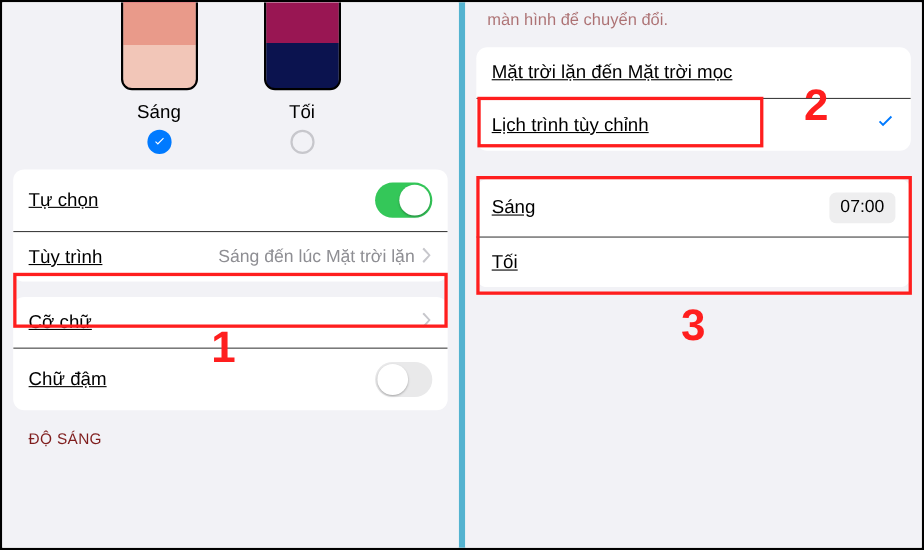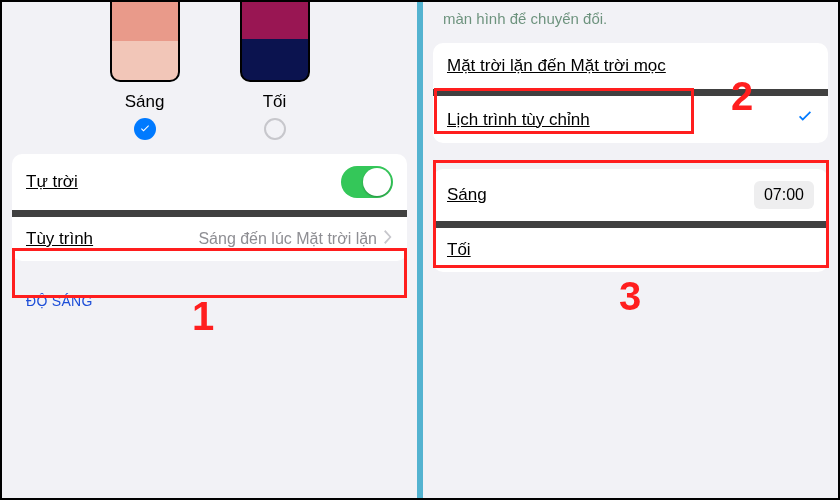--- a/index.html
+++ b/index.html
@@ -14,47 +14,47 @@
   .phone-light { background: linear-gradient(180deg, #e03a3a 0%, #e03a3a 33%, #e99a8a 33%, #e99a8a 66%, #f2c6b8 66%, #f2c6b8 100%); }
   .phone-dark  { background: linear-gradient(180deg, #b81e1e 0%, #b81e1e 30%, #991653 30%, #991653 65%, #0b134f 65%, #0b134f 100%); }
   .pv-label { margin-top: 10px; font-size: 17px; }
   .radio { width: 22px; height: 22px; border-radius: 50%; margin-top: 6px; display: flex; align-items: center; justify-content: center; }
   .radio.sel { background: #007aff; color:#fff; }
   .radio.unsel { border: 2px solid #c7c7cc; }
   .radio.sel svg { width: 12px; height: 12px; }
 
   .group { background: #fff; margin: 14px 10px 0 10px; border-radius: 10px; overflow: hidden; }
   .row { display: flex; align-items: center; padding: 12px 14px; font-size: 17px; min-height: 46px; }
-  .row + .row { border-top: 7px solid #404040; }
+  .row + .row { border-top: 1px solid #404040; }
   .row .label { flex: 0 0 auto; text-decoration: underline; }
   .row .value { flex: 1; text-align: right; color: #8e8e93; font-size: 16px; }
   .row .spacer { flex: 1; }
 
   .chevron { color: #c7c7cc; margin-left: 6px; }
   .chevron svg { width: 10px; height: 14px; }
 
   .switch { width: 52px; height: 32px; border-radius: 16px; position: relative; }
   .switch.on { background: #34c759; }
   .switch.off { background: #e9e9ea; }
   .switch .knob { position: absolute; top: 2px; width: 28px; height: 28px; border-radius: 50%; background: #fff; box-shadow: 0 1px 2px rgba(0,0,0,.3); }
   .switch.on .knob { right: 2px; }
   .switch.off .knob { left: 2px; }
 
-  .section-title { color: #1d4ed8; font-size: 14px; padding: 18px 24px 4px 24px; letter-spacing: .3px; }
+  .section-title { color: #7f1d1d; font-size: 14px; padding: 18px 24px 4px 24px; letter-spacing: .3px; }
 
   .time-chip { background: #eeeeef; border-radius: 6px; padding: 5px 10px; font-size: 16px; }
 
   .check { color: #007aff; }
   .check svg { width: 18px; height: 18px; }
 
   
   .annot-box { position: absolute; border: 3px solid #ff1e1e; pointer-events: none; }
   .annot-num { position: absolute; color: #ff1e1e; font-weight: 700; font-size: 40px; pointer-events: none; }
 
-  .truncated-top { color: #14532d; font-size: 15px; padding: 8px 20px 0 20px; opacity: .6; }
+  .truncated-top { color: #7f1d1d; font-size: 15px; padding: 8px 20px 0 20px; opacity: .6; }
 </style>
 </head>
 <body>
 
 <div class="pane">
 
   <div class="previews">
     <div class="preview-col">
       <div class="phone phone-light">
         
@@ -70,40 +70,56 @@
       <div class="phone phone-dark">
         
       </div>
       <div class="pv-label">Tối</div>
       <div class="radio unsel"></div>
     </div>
   </div>
 
   <div class="group" style="position:relative;">
     <div class="row">
-      <span class="label">Tự trời</span>
+      <span class="label">Tự chọn</span>
       <span class="spacer"></span>
       <div class="switch on">
           <div class="knob"></div>
         </div>
     </div>
     <div class="row">
       <span class="label">Tùy trình</span>
       <span class="value">Sáng đến lúc Mặt trời lặn</span>
       <span class="chevron">
         <svg viewBox="0 0 10 16">
             <path fill="currentColor" d="M2 0l7 8-7 8-1.5-1.7L6.5 8 .5 1.7z"></path>
           </svg>
       </span>
     </div>
   </div>
 
   <div class="annot-num" style="left:190px; top:292px;">1</div>
 
   <div class="group">
+    <div class="row">
+      <span class="label">Cỡ chữ</span>
+      <span class="spacer"></span>
+      <span class="chevron">
+        <svg viewBox="0 0 10 16">
+            <path fill="currentColor" d="M2 0l7 8-7 8-1.5-1.7L6.5 8 .5 1.7z"></path>
+          </svg>
+      </span>
+    </div>
+    <div class="row">
+      <span class="label">Chữ đậm</span>
+      <span class="spacer"></span>
+      <div class="switch off">
+          <div class="knob"></div>
+        </div>
+    </div>
   </div>
 
   <div class="section-title">ĐỘ SÁNG</div>
 
   <div class="annot-box" style="left:10px; top:246px; width:395px; height:50px;"></div>
 </div>
 
 <div class="divider"></div>
 
 <div class="pane">

